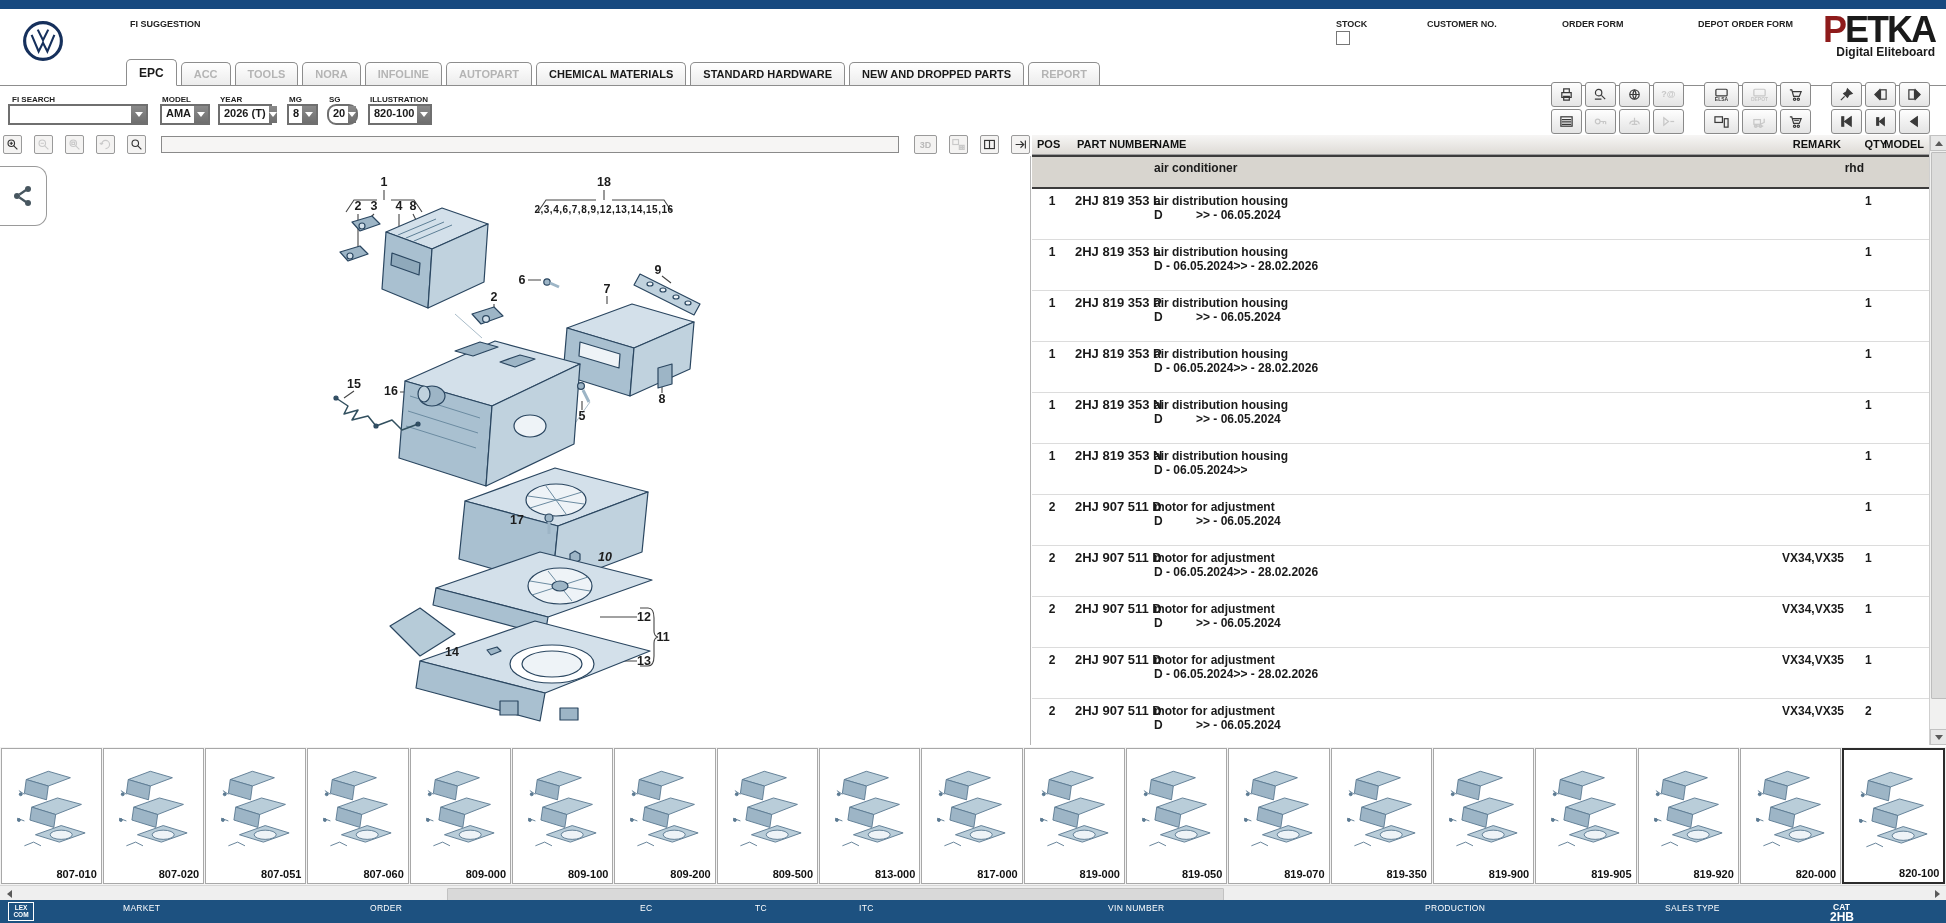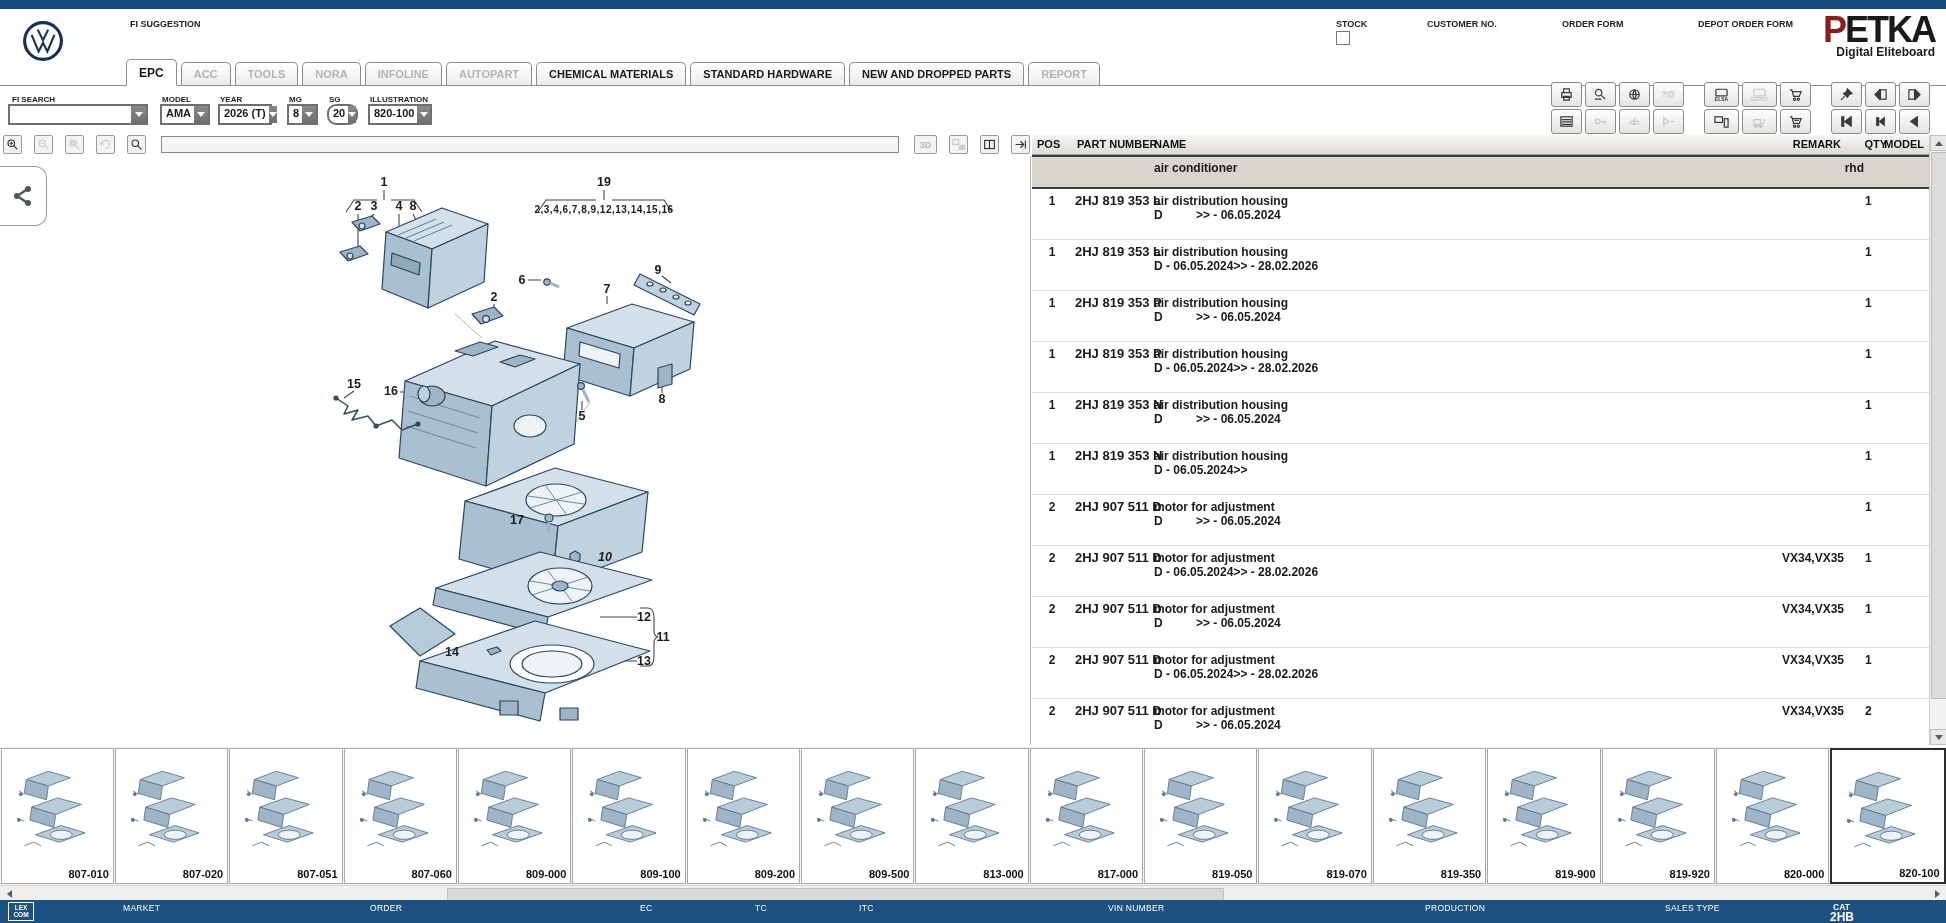--- a/index.html
+++ b/index.html
@@ -476,21 +476,21 @@
         <path d="M487 494 l10 -3 l4 4 l-10 4 Z" fill="#9db5c6"></path>
       </g>
     </svg>
     <div>
 
     <div class="callout" style="left: 384px; top: 26px;"><span>1</span></div>
         <div class="callout" style="left: 358px; top: 50px;"><span>2</span></div>
         <div class="callout" style="left: 374px; top: 50px;"><span>3</span></div>
         <div class="callout" style="left: 399px; top: 50px;"><span>4</span></div>
         <div class="callout" style="left: 413px; top: 50px;"><span>8</span></div>
-        <div class="callout" style="left: 604px; top: 26px;"><span>19</span></div>
+        <div class="callout" style="left: 604px; top: 26px;"><span>18</span></div>
         <div class="callout small" style="left: 604px; top: 53px;"><span>2,3,4,6,7,8,9,12,13,14,15,16</span></div>
         <div class="callout" style="left: 522px; top: 124px;"><span>6</span></div>
         <div class="callout" style="left: 658px; top: 114px;"><span>9</span></div>
         <div class="callout" style="left: 607px; top: 133px;"><span>7</span></div>
         <div class="callout" style="left: 494px; top: 141px;"><span>2</span></div>
         <div class="callout" style="left: 354px; top: 228px;"><span>15</span></div>
         <div class="callout" style="left: 391px; top: 235px;"><span>16</span></div>
         <div class="callout" style="left: 662px; top: 243px;"><span>8</span></div>
         <div class="callout" style="left: 582px; top: 260px;"><span>5</span></div>
         <div class="callout" style="left: 517px; top: 364px;"><span>17</span></div>
@@ -794,20 +794,36 @@
             <path d="M32 88 L60 78 L86 86 L58 96 Z"></path>
             <ellipse cx="60" cy="88" rx="12" ry="5" fill="#eef3f7"></ellipse>
             <path d="M14 40 l6 4 M12 70 l8 3 M20 100 l10 -4 l8 4" fill="none"></path>
             <circle cx="16" cy="44" r="1.6" fill="#5b7a92"></circle>
             <circle cx="14" cy="72" r="1.6" fill="#5b7a92"></circle>
           </g>
         </svg>
         <div class="tlabel">817-000</div>
       </div>
 
+      <div class="thumb">
+        <svg width="92" height="112" viewBox="0 0 100 120">
+          <g stroke="#5b7a92" stroke-width="1" fill="#b9cdd9" stroke-linejoin="round">
+            <path d="M22 28 L46 19 L70 26 L46 35 Z"></path>
+            <path d="M22 28 L46 35 L44 50 L20 43 Z" fill="#9db5c6"></path>
+            <path d="M28 58 L56 48 L82 55 L54 66 Z"></path>
+            <path d="M28 58 L54 66 L52 80 L26 72 Z" fill="#9db5c6"></path>
+            <path d="M32 88 L60 78 L86 86 L58 96 Z"></path>
+            <ellipse cx="60" cy="88" rx="12" ry="5" fill="#eef3f7"></ellipse>
+            <path d="M14 40 l6 4 M12 70 l8 3 M20 100 l10 -4 l8 4" fill="none"></path>
+            <circle cx="16" cy="44" r="1.6" fill="#5b7a92"></circle>
+            <circle cx="14" cy="72" r="1.6" fill="#5b7a92"></circle>
+          </g>
+        </svg>
+        <div class="tlabel">819-000</div>
+      </div>
 
       <div class="thumb">
         <svg width="92" height="112" viewBox="0 0 100 120">
           <g stroke="#5b7a92" stroke-width="1" fill="#b9cdd9" stroke-linejoin="round">
             <path d="M22 28 L46 19 L70 26 L46 35 Z"></path>
             <path d="M22 28 L46 35 L44 50 L20 43 Z" fill="#9db5c6"></path>
             <path d="M28 58 L56 48 L82 55 L54 66 Z"></path>
             <path d="M28 58 L54 66 L52 80 L26 72 Z" fill="#9db5c6"></path>
             <path d="M32 88 L60 78 L86 86 L58 96 Z"></path>
             <ellipse cx="60" cy="88" rx="12" ry="5" fill="#eef3f7"></ellipse>
@@ -863,20 +879,36 @@
             <path d="M32 88 L60 78 L86 86 L58 96 Z"></path>
             <ellipse cx="60" cy="88" rx="12" ry="5" fill="#eef3f7"></ellipse>
             <path d="M14 40 l6 4 M12 70 l8 3 M20 100 l10 -4 l8 4" fill="none"></path>
             <circle cx="16" cy="44" r="1.6" fill="#5b7a92"></circle>
             <circle cx="14" cy="72" r="1.6" fill="#5b7a92"></circle>
           </g>
         </svg>
         <div class="tlabel">819-900</div>
       </div>
 
+      <div class="thumb">
+        <svg width="92" height="112" viewBox="0 0 100 120">
+          <g stroke="#5b7a92" stroke-width="1" fill="#b9cdd9" stroke-linejoin="round">
+            <path d="M22 28 L46 19 L70 26 L46 35 Z"></path>
+            <path d="M22 28 L46 35 L44 50 L20 43 Z" fill="#9db5c6"></path>
+            <path d="M28 58 L56 48 L82 55 L54 66 Z"></path>
+            <path d="M28 58 L54 66 L52 80 L26 72 Z" fill="#9db5c6"></path>
+            <path d="M32 88 L60 78 L86 86 L58 96 Z"></path>
+            <ellipse cx="60" cy="88" rx="12" ry="5" fill="#eef3f7"></ellipse>
+            <path d="M14 40 l6 4 M12 70 l8 3 M20 100 l10 -4 l8 4" fill="none"></path>
+            <circle cx="16" cy="44" r="1.6" fill="#5b7a92"></circle>
+            <circle cx="14" cy="72" r="1.6" fill="#5b7a92"></circle>
+          </g>
+        </svg>
+        <div class="tlabel">819-905</div>
+      </div>
 
       <div class="thumb">
         <svg width="92" height="112" viewBox="0 0 100 120">
           <g stroke="#5b7a92" stroke-width="1" fill="#b9cdd9" stroke-linejoin="round">
             <path d="M22 28 L46 19 L70 26 L46 35 Z"></path>
             <path d="M22 28 L46 35 L44 50 L20 43 Z" fill="#9db5c6"></path>
             <path d="M28 58 L56 48 L82 55 L54 66 Z"></path>
             <path d="M28 58 L54 66 L52 80 L26 72 Z" fill="#9db5c6"></path>
             <path d="M32 88 L60 78 L86 86 L58 96 Z"></path>
             <ellipse cx="60" cy="88" rx="12" ry="5" fill="#eef3f7"></ellipse>

